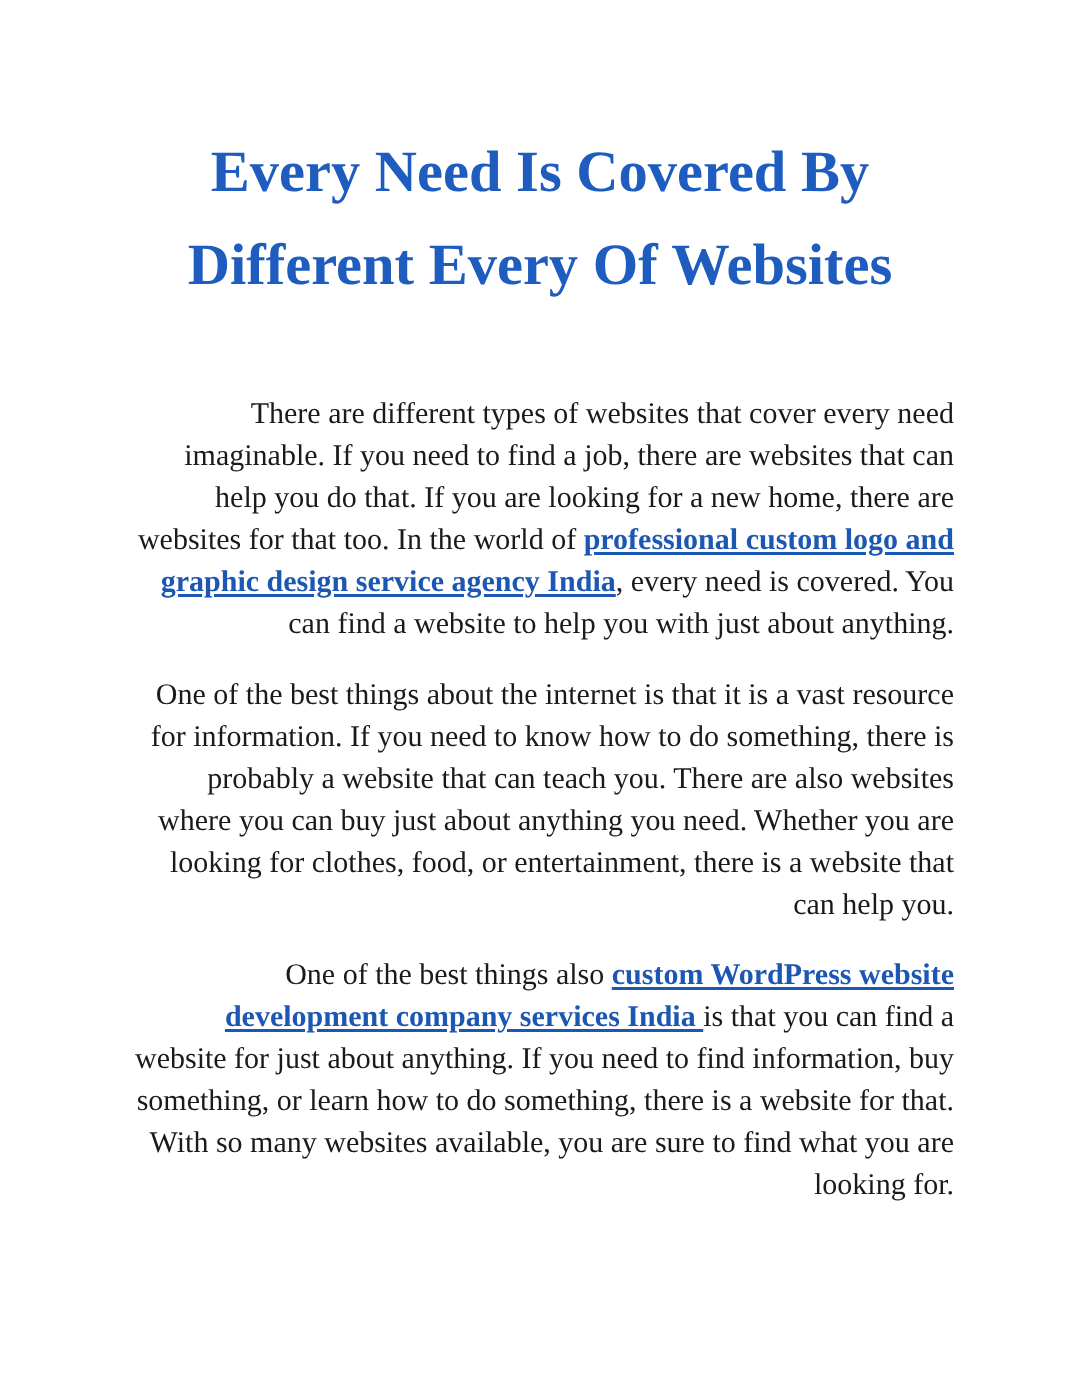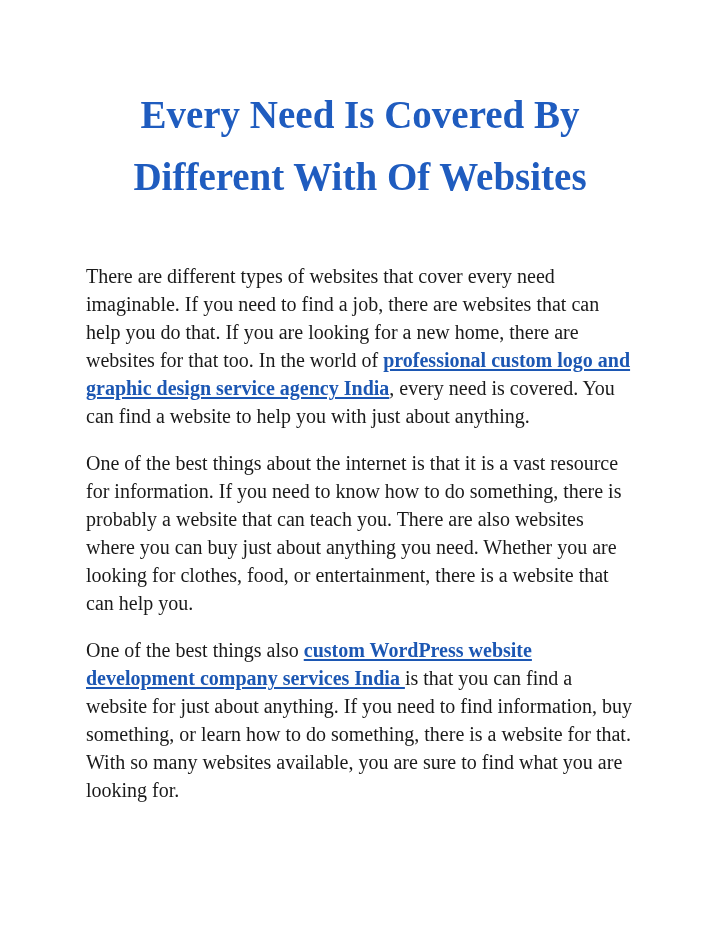--- a/index.html
+++ b/index.html
@@ -18,37 +18,37 @@
     color: #1f5cbf;
     margin: 0;
   }
   .body {
     position: absolute; left: 86px; top: 262px; width: 550px;
     font-family: "Liberation Serif", serif;
     font-size: 20px;
     line-height: 28px;
     color: #1a1a1a;
   }
-  .body p { margin: 0 0 19px 0; }
+  .body p { margin: 0 0 19px 0; text-align: right; }
   .link {
     color: #1c57b3;
     font-weight: bold;
     text-decoration: underline;
     text-decoration-thickness: 1.5px;
     text-underline-offset: 2px;
     cursor: pointer;
   }
 </style>
 </head>
 <body>
 
 <div class="page">
   <h1 class="title">
     <span>Every Need Is Covered By</span><br>
-    <span>Different With Of Websites</span>
+    <span>Different Every Of Websites</span>
   </h1>
 
   <div class="body">
     <p><span>There are different types of websites that cover every need imaginable. If you need to find a job, there are websites that can help you do that. If you are looking for a new home, there are websites for that too. In the world of </span><a class="link">professional custom logo and graphic design service agency India</a><span>, every need is covered. You can find a website to help you with just about anything.</span></p>
 
     <p>One of the best things about the internet is that it is a vast resource for information. If you need to know how to do something, there is probably a website that can teach you. There are also websites where you can buy just about anything you need. Whether you are looking for clothes, food, or entertainment, there is a website that can help you.</p>
 
     <p><span>One of the best things also </span><a class="link">custom WordPress website development company services India </a><span>is that you can find a website for just about anything. If you need to find information, buy something, or learn how to do something, there is a website for that. With so many websites available, you are sure to find what you are looking for.</span></p>
   </div>
 </div>

